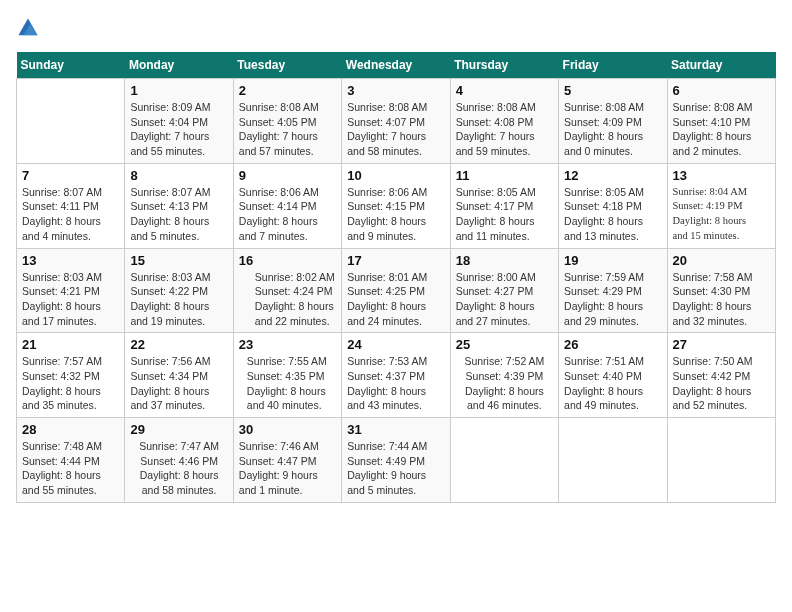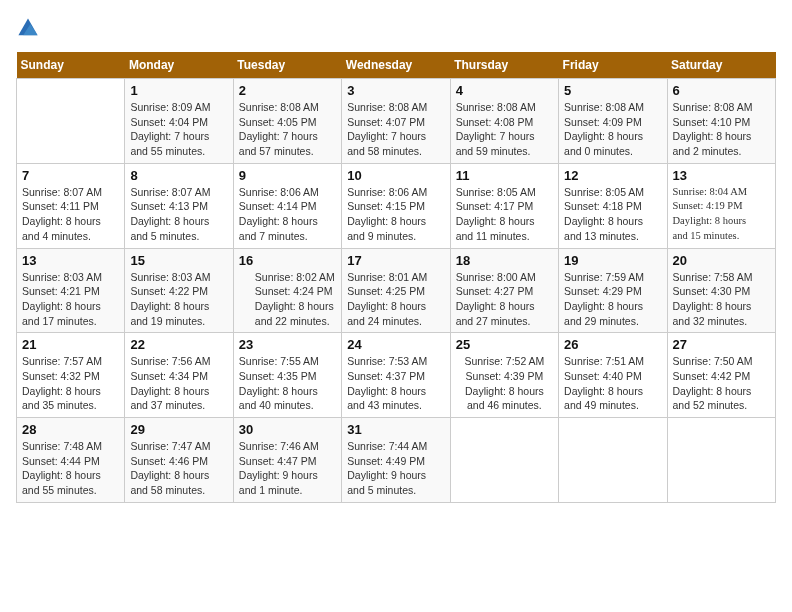--- a/index.html
+++ b/index.html
@@ -46,21 +46,21 @@
     .location {
       font-size: 14px;
       color: #555;
     }
     table {
       width: 100%;
       border-collapse: collapse;
       font-size: 11px;
     }
     thead th {
-      background: #a16207;
+      background: #0f766e;
       color: #fff;
       padding: 6px 4px;
       text-align: left;
       font-size: 12px;
       font-weight: bold;
     }
     td {
       border: 1px solid #ccc;
       vertical-align: top;
       padding: 4px 5px;
@@ -275,21 +275,21 @@
         </td>
         <td>
           <div class="day-number">22</div>
           <div class="day-info" style="white-space: pre-line;">Sunrise: 7:56 AM
 Sunset: 4:34 PM
 Daylight: 8 hours
 and 37 minutes.</div>
         </td>
         <td>
           <div class="day-number">23</div>
-          <div class="day-info" style="white-space: pre-line;">Sunrise: 7:55 AM
+          <div class="day-info" style="white-space: pre-line; margin-left: 8px;">Sunrise: 7:55 AM
 Sunset: 4:35 PM
 Daylight: 8 hours
 and 40 minutes.</div>
         </td>
         <td>
           <div class="day-number">24</div>
           <div class="day-info" style="white-space: pre-line;">Sunrise: 7:53 AM
 Sunset: 4:37 PM
 Daylight: 8 hours
 and 43 minutes.</div>
@@ -319,21 +319,21 @@
       <tr>
         <td>
           <div class="day-number">28</div>
           <div class="day-info" style="white-space: pre-line;">Sunrise: 7:48 AM
 Sunset: 4:44 PM
 Daylight: 8 hours
 and 55 minutes.</div>
         </td>
         <td>
           <div class="day-number">29</div>
-          <div class="day-info" style="white-space: pre-line;">Sunrise: 7:47 AM
+          <div class="day-info" style="white-space: pre-line; text-align: center;">Sunrise: 7:47 AM
 Sunset: 4:46 PM
 Daylight: 8 hours
 and 58 minutes.</div>
         </td>
         <td>
           <div class="day-number">30</div>
           <div class="day-info" style="white-space: pre-line;">Sunrise: 7:46 AM
 Sunset: 4:47 PM
 Daylight: 9 hours
 and 1 minute.</div>

